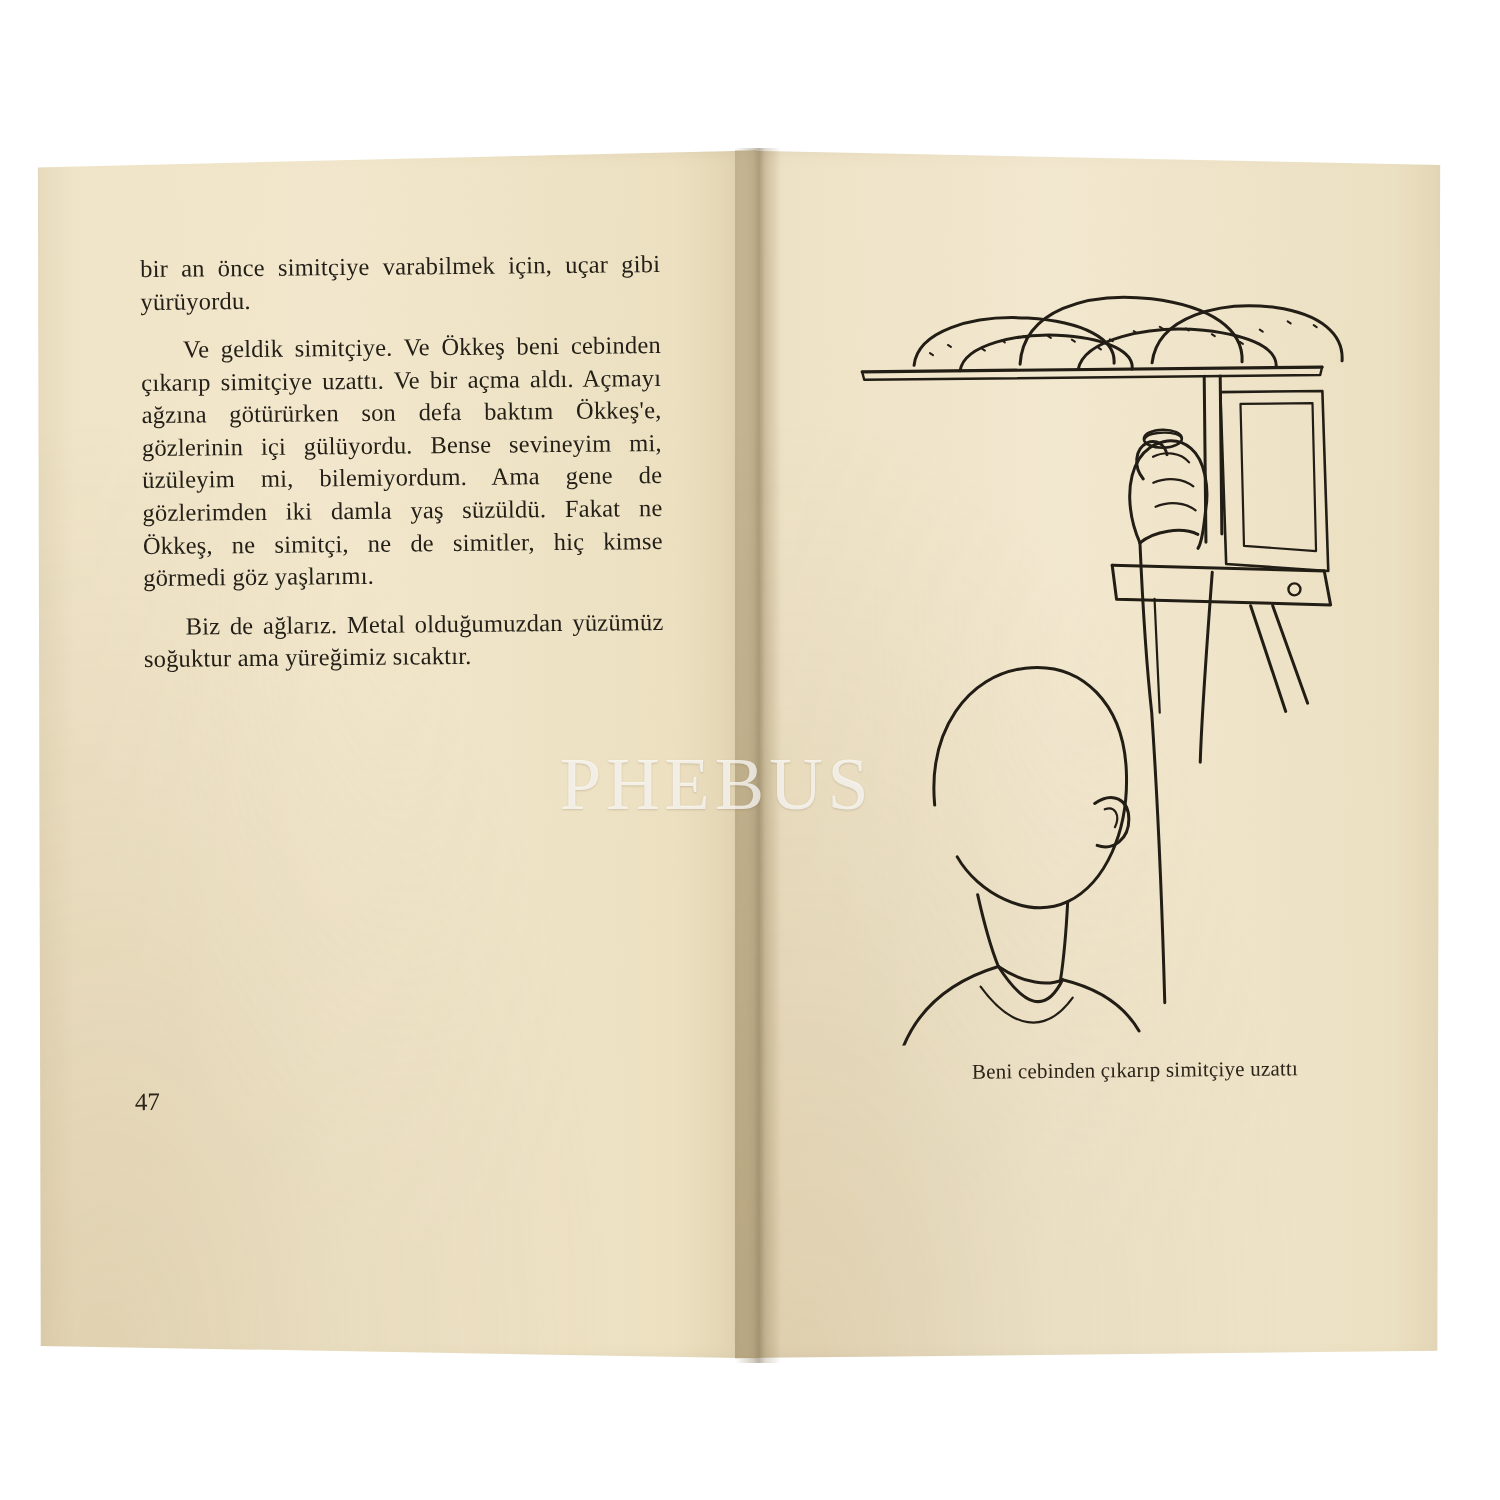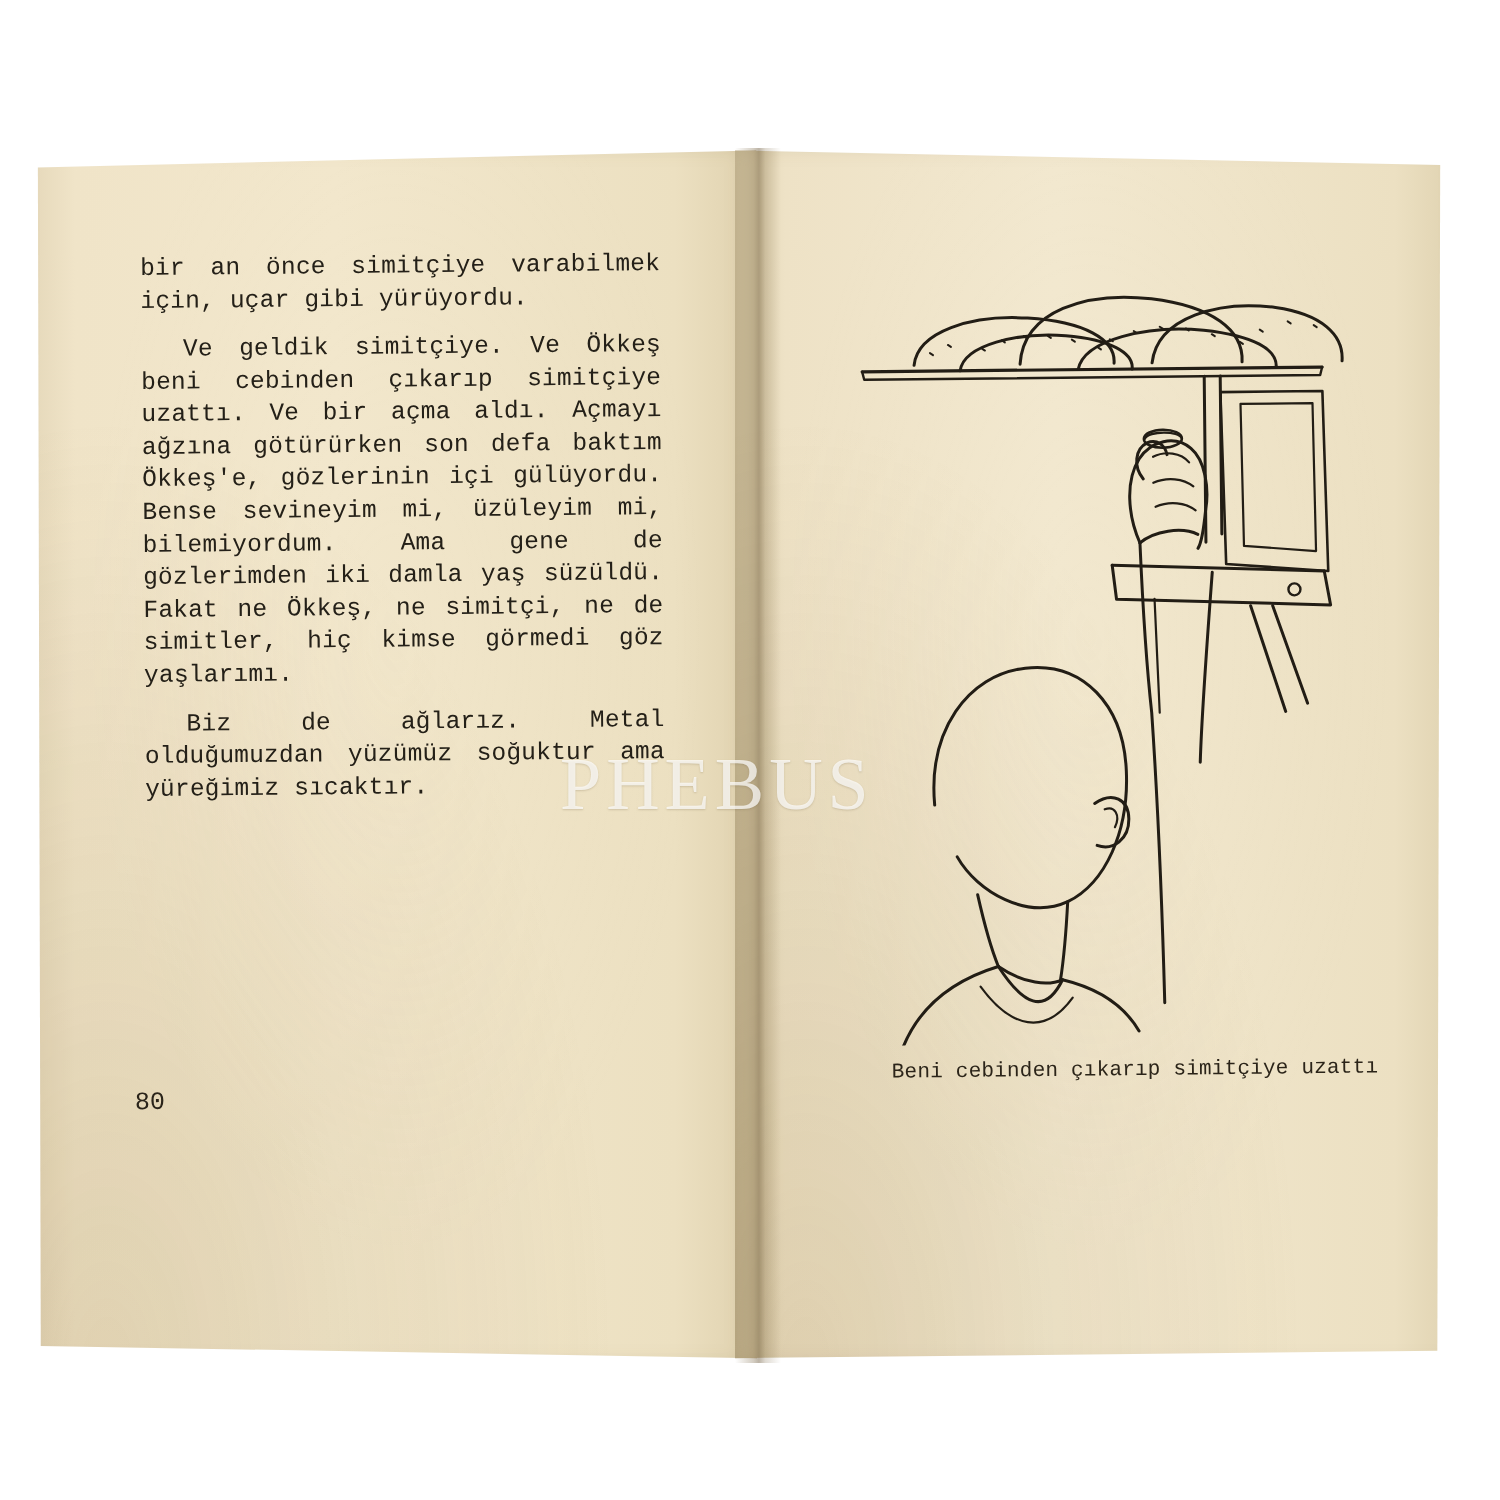--- a/index.html
+++ b/index.html
@@ -14,21 +14,20 @@
     font-family: "Liberation Serif", serif;
   }
 
   
   #book-spread {
     position: absolute;
     left: 35px;
     top: 148px;
     width: 1430px;
     height: 1215px;
-    font-family: Liberation Mono, monospace;
   }
 
   .page {
     position: absolute;
     top: 0;
     height: 100%;
     background: #efe3c6;
   }
 
   #left-page {
@@ -171,21 +170,21 @@
 
   <div id="left-page" class="page">
     <div class="page-tone"></div>
 
     <div id="text-column">
       <p>bir an önce  simitçiye varabilmek  için, uçar gibi yürüyordu.</p>
       <p class="indent">Ve geldik simitçiye. Ve Ökkeş beni cebinden çıkarıp simitçiye uzattı. Ve bir açma aldı. Açmayı ağzına götürürken son defa baktım Ökkeş'e, gözlerinin içi gülüyordu. Bense sevineyim mi, üzüleyim mi, bilemiyordum. Ama gene de gözlerimden iki damla yaş süzüldü. Fakat ne Ökkeş, ne simitçi, ne de simitler, hiç kimse görmedi göz yaşlarımı.</p>
       <p class="indent">Biz de ağlarız. Metal olduğumuzdan yüzümüz soğuktur ama yüreğimiz sıcaktır.</p>
     </div>
 
-    <div id="page-number">80</div>
+    <div id="page-number">47</div>
     <div class="page-edge"></div>
   </div>
 
   <div id="right-page" class="page">
     <div class="page-tone"></div>
 
     <div id="illustration">
       <svg viewBox="0 0 560 800" xmlns="http://www.w3.org/2000/svg" fill="none" stroke="#221d15" stroke-width="3" stroke-linecap="round" stroke-linejoin="round">
 
         <g>

